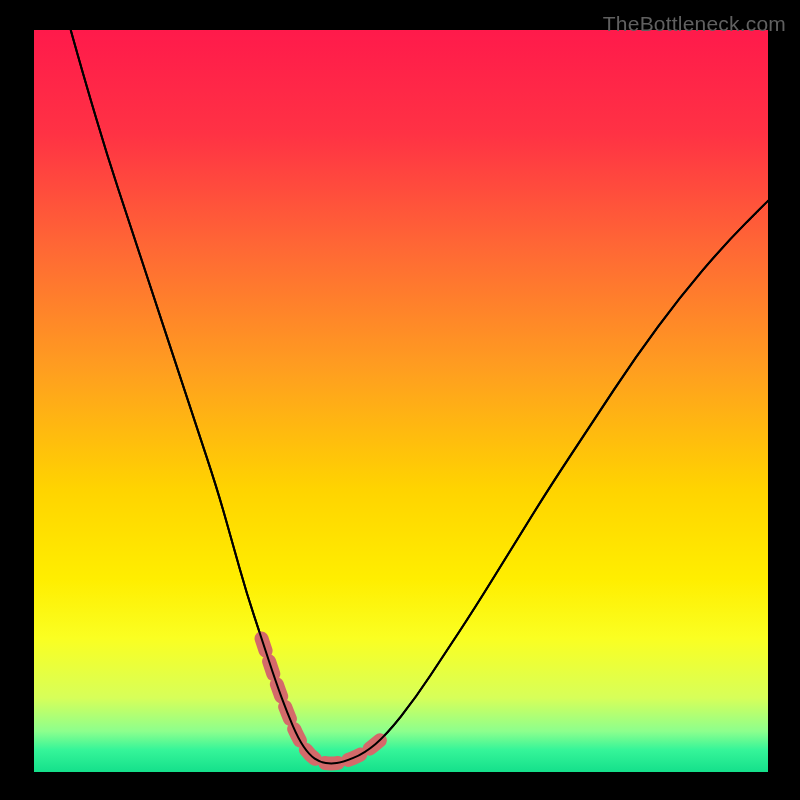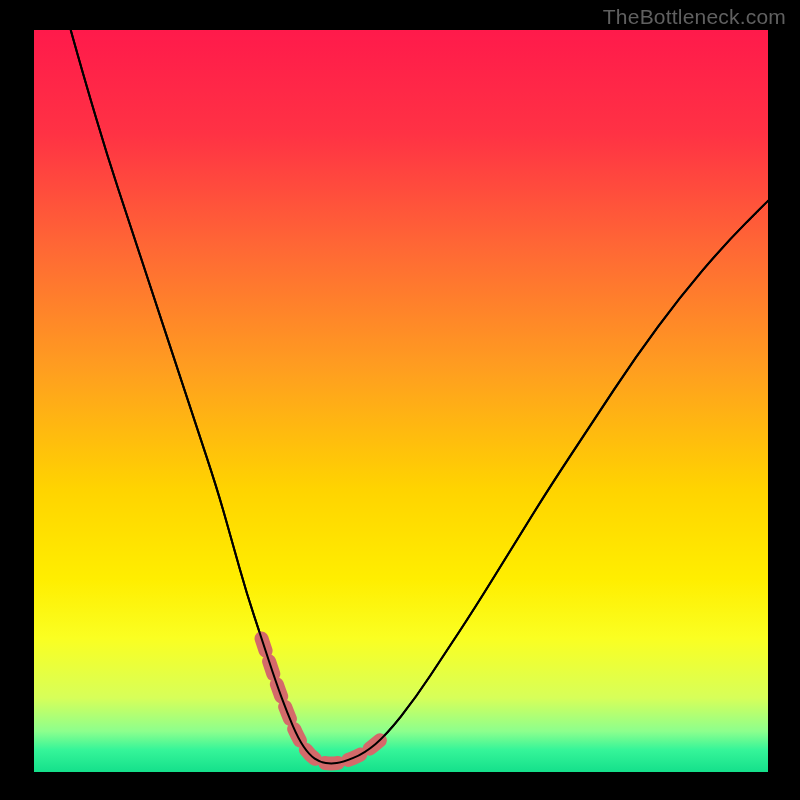--- a/index.html
+++ b/index.html
@@ -22,21 +22,21 @@
   .plot-area {
     position: absolute;
     box-sizing: border-box;
   }
   .gradient-bg {
     position: absolute;
     inset: 0;
   }
   .watermark {
     position: absolute;
-    top: 5px;
+    top: 12px;
     right: 14px;
     font-size: 21px;
     font-weight: 500;
     letter-spacing: 0.2px;
     color: #606060;
     z-index: 5;
   }
   svg.curve {
     position: absolute;
     inset: 0;

